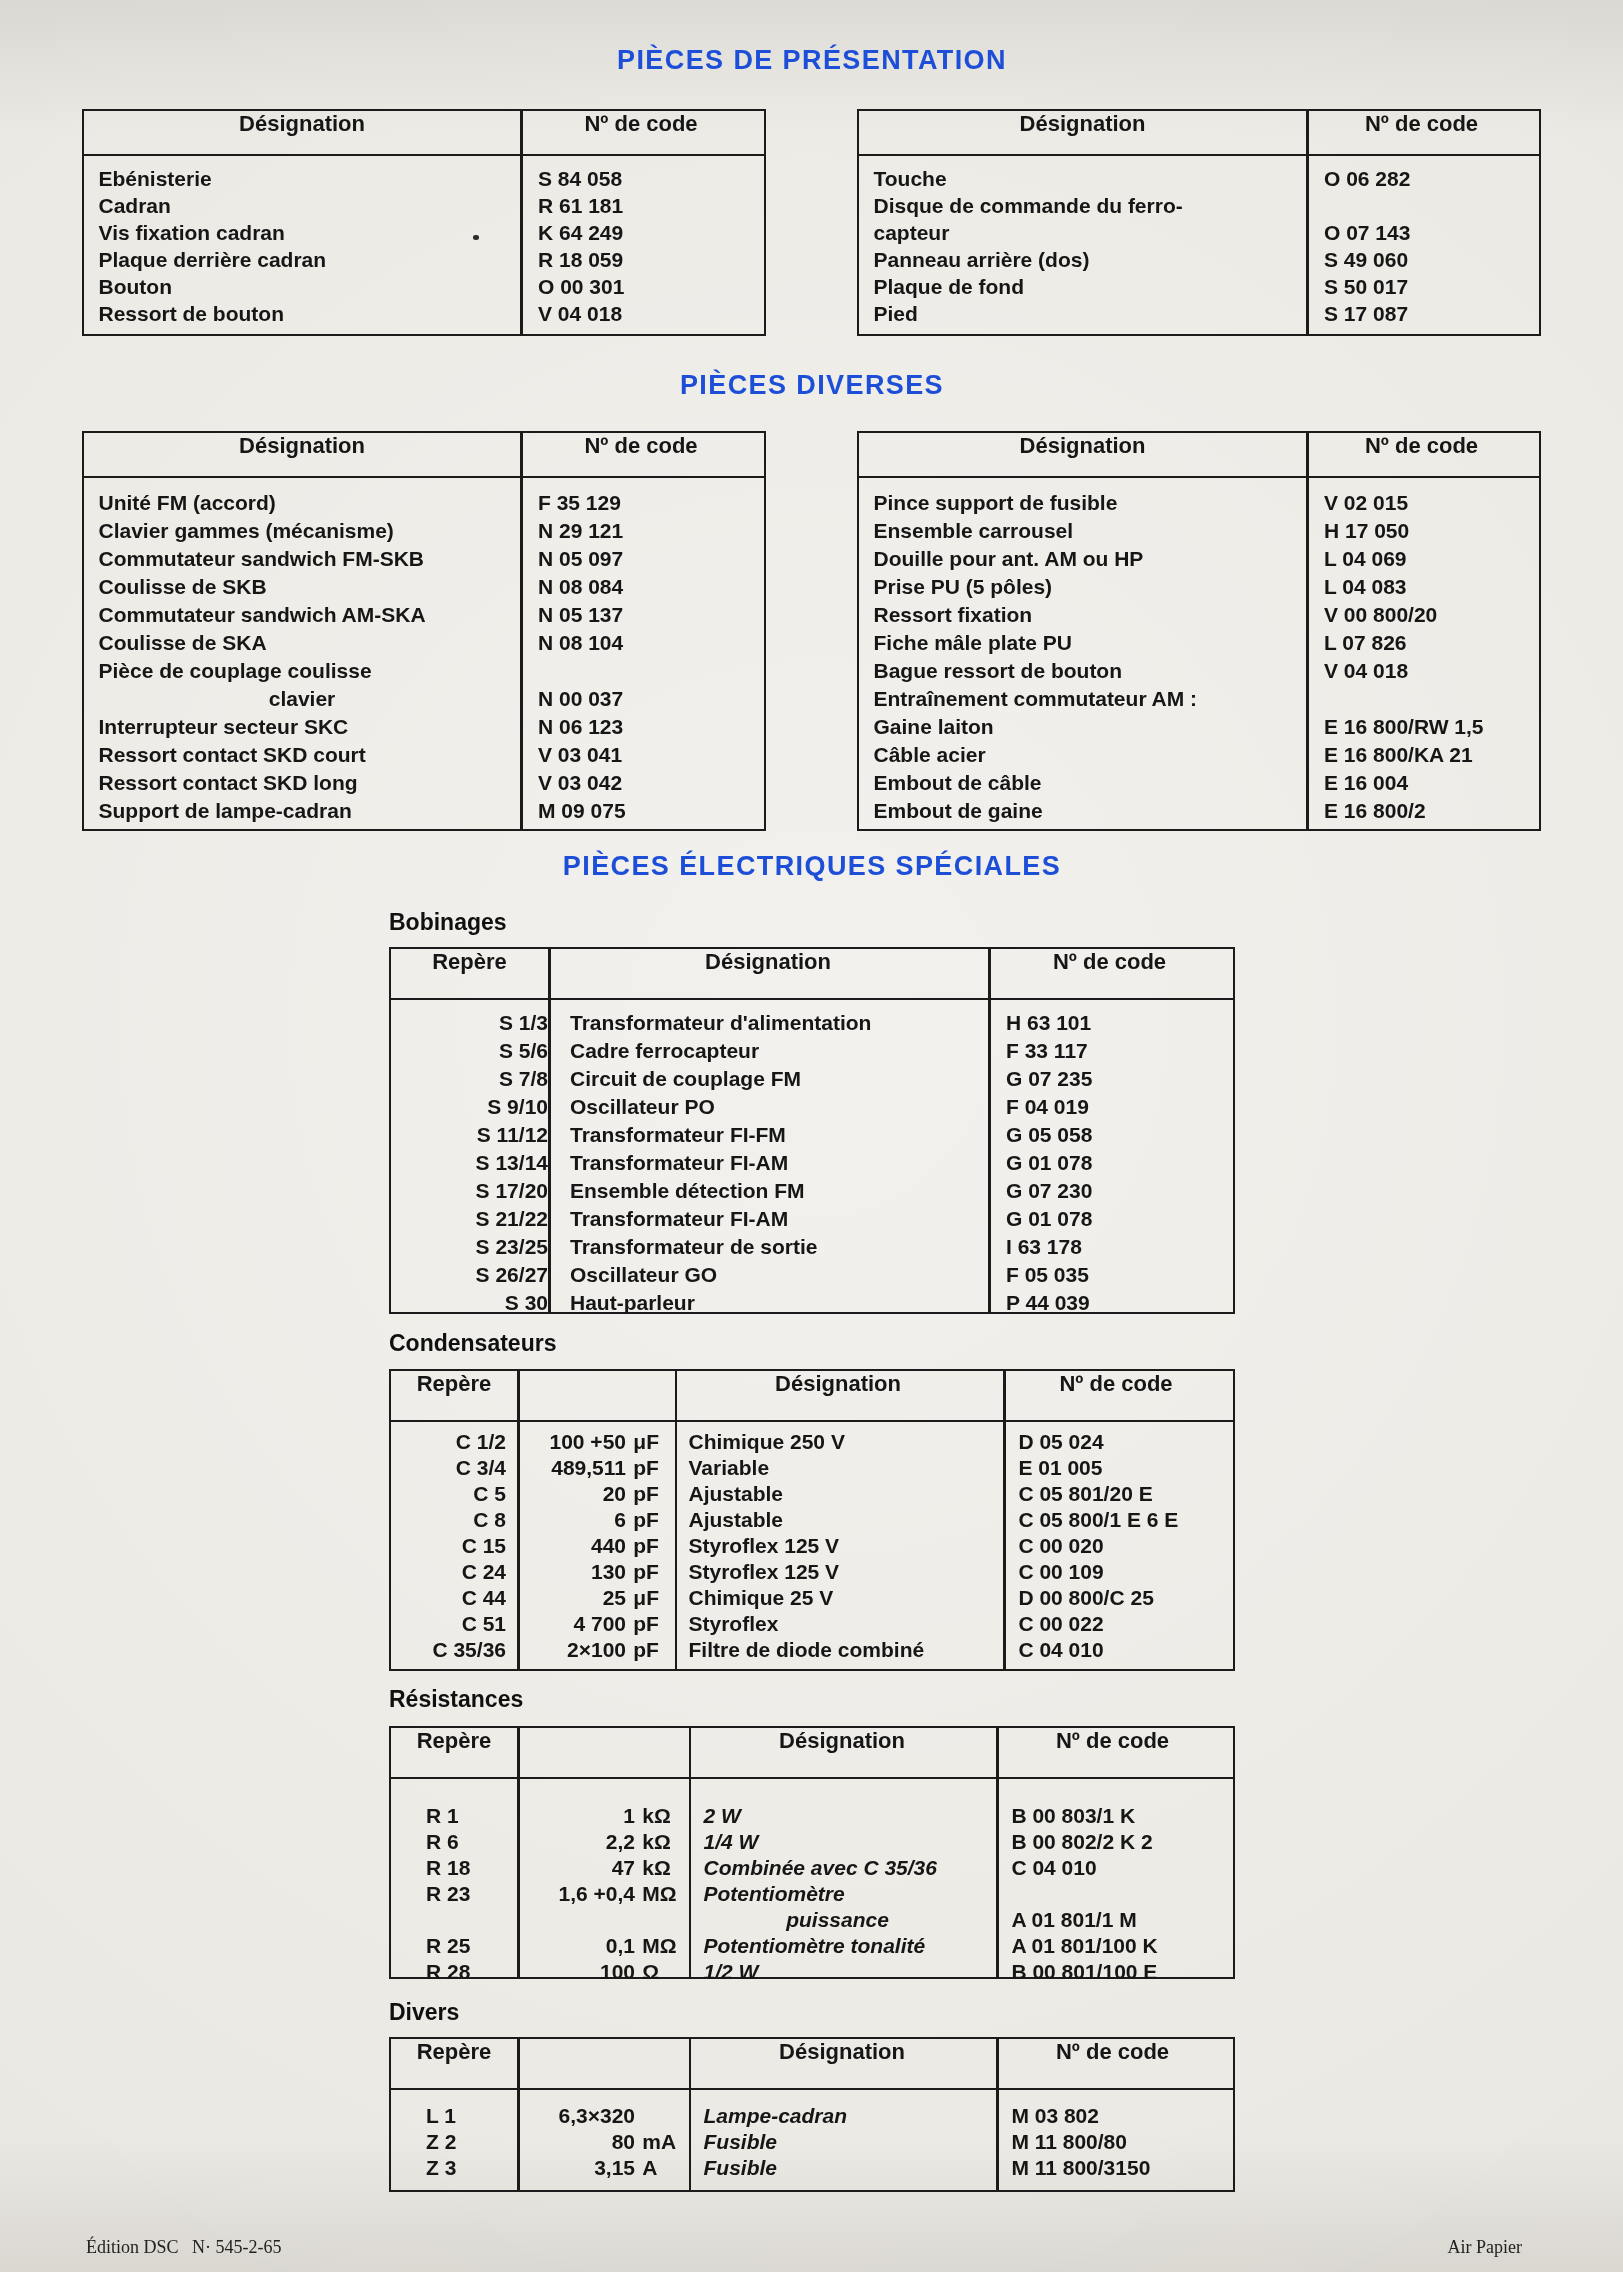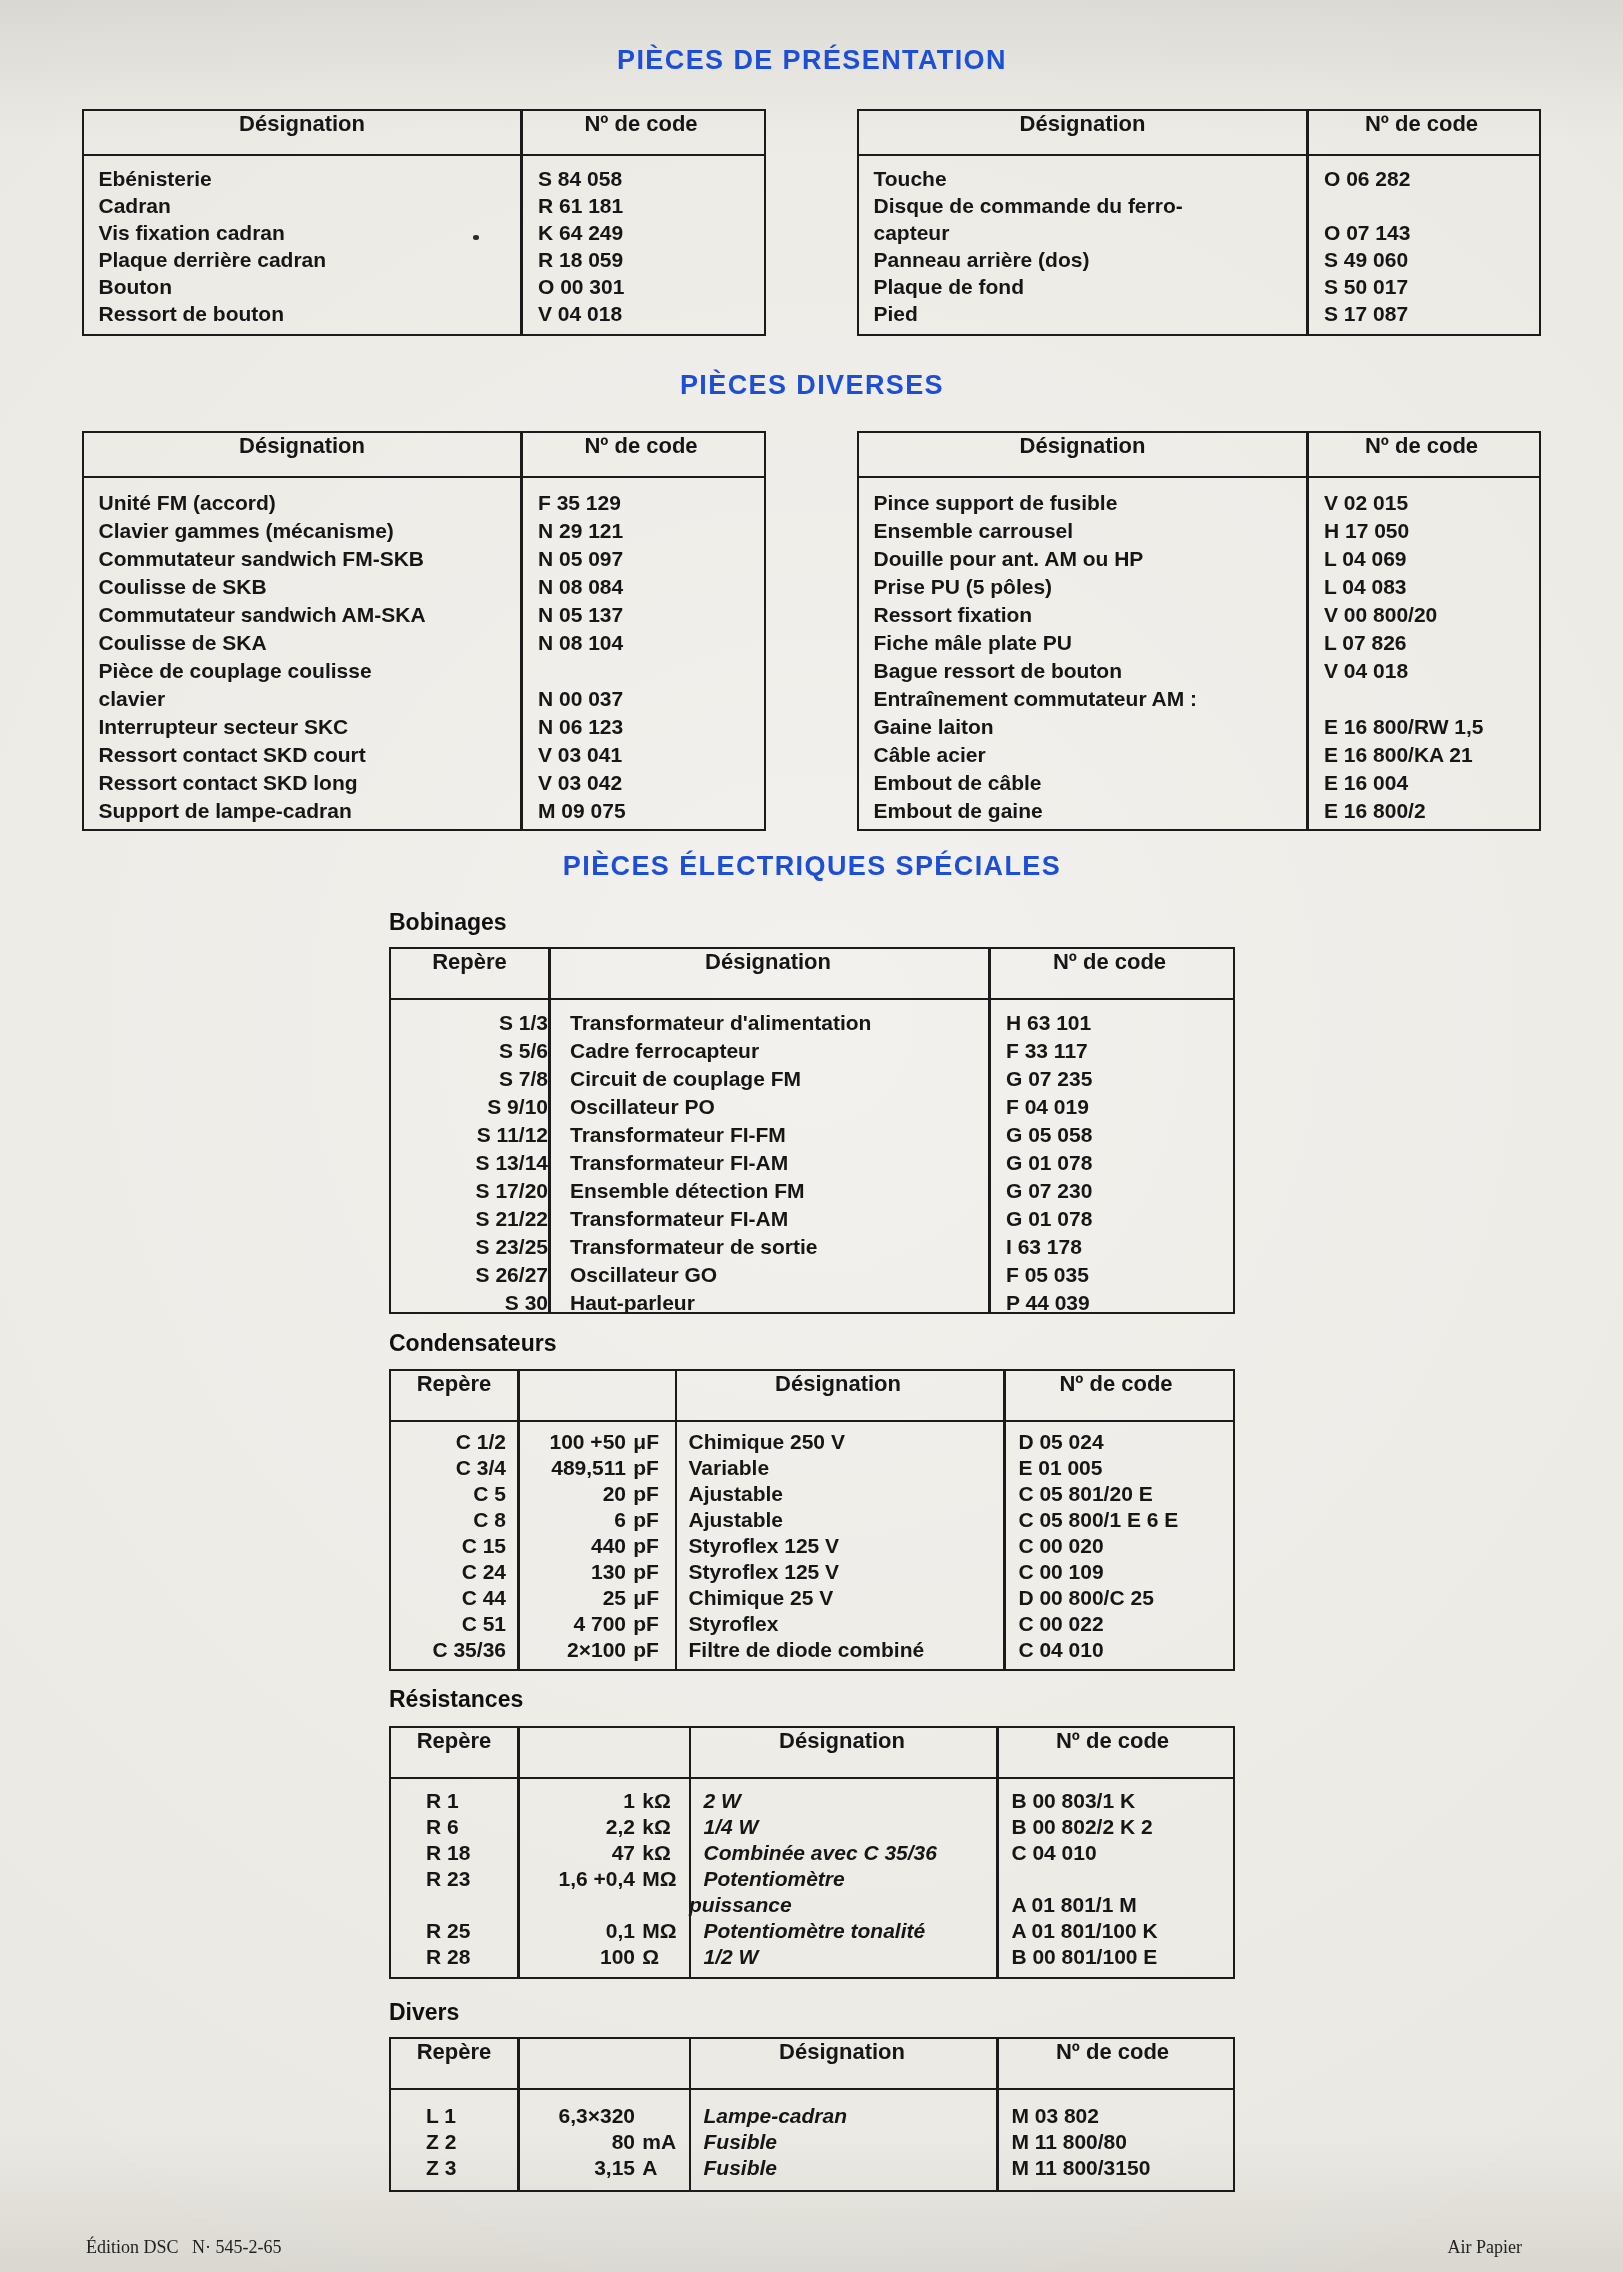--- a/index.html
+++ b/index.html
@@ -20,21 +20,21 @@
     letter-spacing:1.4px; color:#1d4ed8;
   }
   .sublabel {
     position:absolute; font-weight:700; font-size:23px; color:#101010;
   }
   .tbl { position:absolute; border:2.7px solid #1b1b1b; }
   .thead { display:flex; align-items:flex-start; border-bottom:2.7px solid #1b1b1b; }
   .th { font-weight:700; font-size:22px; text-align:center; white-space:nowrap; }
   .tr { display:flex; }
   .td { font-weight:700; font-size:21px; white-space:nowrap; }
-  .td.right { text-align:left; }
+  .td.right { text-align:center; }
   .vline { position:absolute; top:0; bottom:0; width:2.7px; background:#1b1b1b; }
   .vline.thin { width:1.8px; }
 
   
   .t-pres-l { left:82px;  top:109px; width:684px; height:227px; }
   .t-pres-r { left:857px; top:109px; width:684px; height:227px; }
   .t-pres-l .thead, .t-pres-r .thead { height:45px; }
   .t-pres-l .tbody, .t-pres-r .tbody { padding-top:9px; }
   .t-pres-l .tr, .t-pres-r .tr { line-height:27px; }
   .t-pres-l .c0 { width:436px; } .t-pres-l .c1 { width:242px; }
@@ -76,21 +76,21 @@
   .t-cond .td.c0 { text-align:right; padding-right:11px; }
   .t-cond .td.c1 { text-align:right; }
   .t-cond .td.c2 { padding-left:7.3px; }
   .t-cond .td.c3 { padding-left:14.5px; }
   .t-cond .td.c4 { padding-left:16.4px; }
 
   
   .t-res  { left:389px; top:1726px; width:846px; height:253px; }
   .t-divs { left:389px; top:2037px; width:846px; height:155px; }
   .t-res .thead, .t-divs .thead { height:51px; }
-  .t-res .tbody { padding-top:9px; }
+  .t-res .tbody { padding-top:24px; }
   .t-divs .tbody { padding-top:12.7px; }
   .t-res .tr, .t-divs .tr { line-height:26px; }
   .t-res .w-rep,  .t-divs .w-rep  { width:126px; }
   .t-res .w-val,  .t-divs .w-val  { width:172px; }
   .t-res .w-des,  .t-divs .w-des  { width:306px; }
   .t-res .w-code, .t-divs .w-code { width:235px; }
   .t-res .c0, .t-divs .c0 { width:126px; }
   .t-res .c1, .t-divs .c1 { width:118px; }
   .t-res .c2, .t-divs .c2 { width:54px; }
   .t-res .c3, .t-divs .c3 { width:306px; }

